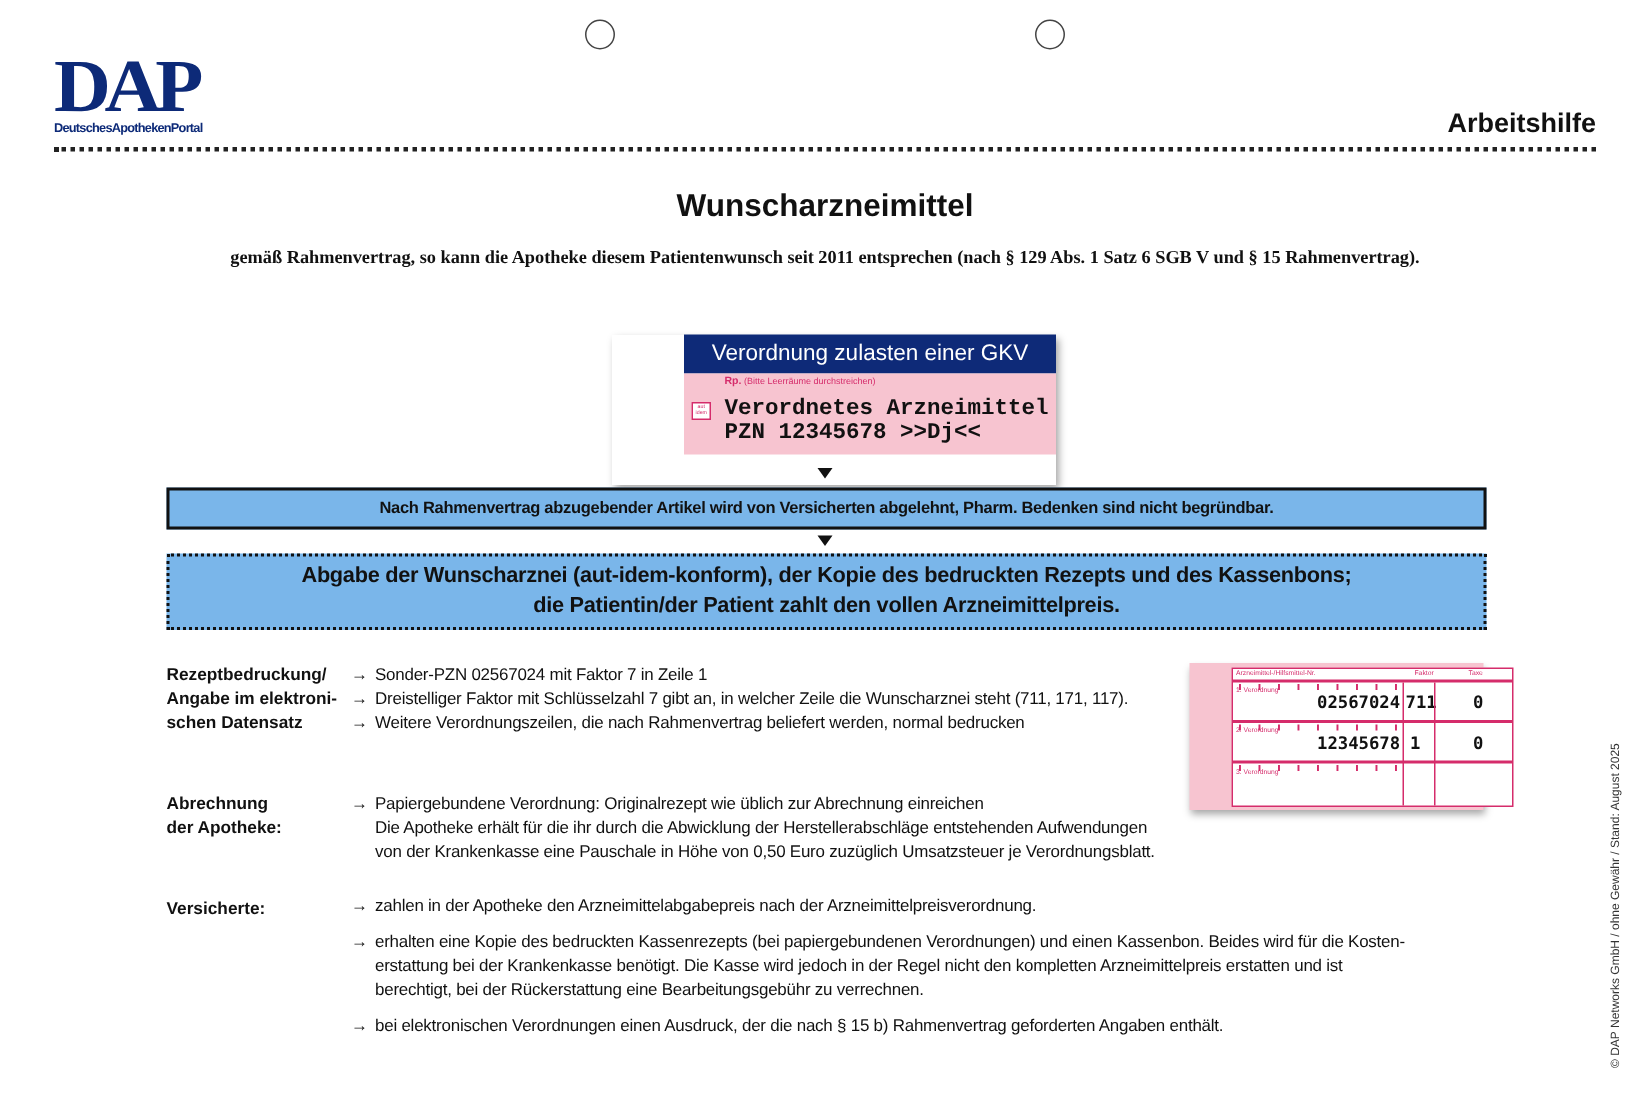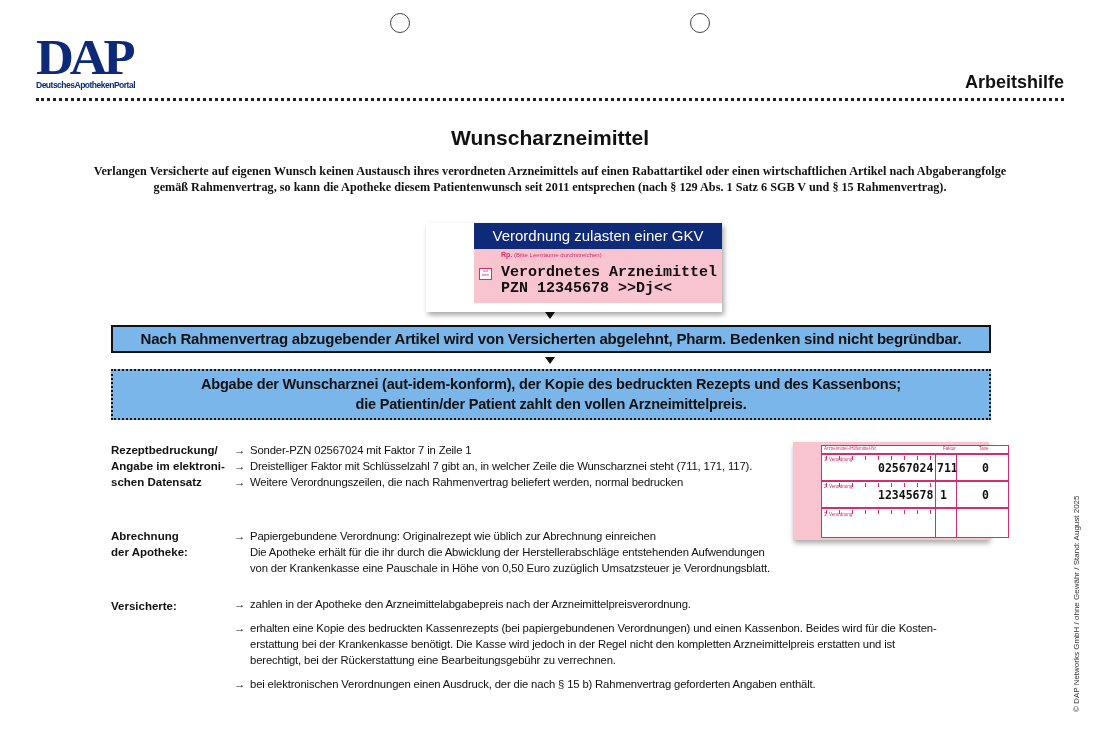--- a/index.html
+++ b/index.html
@@ -11,32 +11,32 @@
   .logo { left: 36px; top: 34px; width: 110px; }
   .logo-mark { font-family: "Liberation Serif", serif; font-weight: bold; font-size: 50px; line-height: 46px; color: #0d2a78; letter-spacing: -4px; transform: scaleX(1.05); transform-origin: left; }
   .logo-sub { font-family: "Liberation Sans", sans-serif; font-weight: bold; font-size: 8.5px; color: #0d2a78; letter-spacing: -0.5px; margin-top: 0px; }
 
   .doc-type { right: 36px; top: 72px; font-weight: bold; font-size: 18px; color: #111; }
   .header-rule { left: 36px; right: 36px; top: 98px; border-top: 3px dotted #222; height: 0; }
 
   .title { left: 0; right: 0; top: 126px; text-align: center; font-weight: bold; font-size: 21px; }
   .intro { left: 70px; right: 70px; top: 163px; text-align: center; font-family: "Liberation Serif", serif; font-weight: bold; font-size: 12.2px; line-height: 16px; }
 
-  .rx-card { left: 426px; top: 223px; width: 248px; height: 89px; box-shadow: 2px 3px 5px rgba(0,0,0,0.35); padding-left: 48px; }
+  .rx-card { left: 408px; top: 223px; width: 248px; height: 100px; box-shadow: 2px 3px 5px rgba(0,0,0,0.35); padding-left: 48px; }
   .rx-head { height: 26px; background: #0e2a78; color: #fff; font-size: 15px; text-align: center; line-height: 26px; }
   .rx-body { height: 54px; background: #f7c4d0; position: relative; }
   .rx-label { position: absolute; left: 27px; top: 2px; font-size: 6px; color: #d52c6b; }
   .rx-label b { font-size: 7px; }
   .autidem { position: absolute; left: 5px; top: 19px; width: 11px; height: 10px; border: 1px solid #d52c6b; background: #fff; font-size: 3.5px; line-height: 4px; color: #d52c6b; text-align: center; }
   .rx-line1 { position: absolute; left: 27px; top: 16px; font-family: "Liberation Mono", monospace; font-weight: bold; font-size: 15px; line-height: 16px; color: #111; }
   .rx-line2 { position: absolute; left: 27px; top: 32px; font-family: "Liberation Mono", monospace; font-weight: bold; font-size: 15px; line-height: 16px; color: #111; }
 
   .tri { width: 0; height: 0; border-left: 5px solid transparent; border-right: 5px solid transparent; border-top: 7px solid #111; }
 
-  .box1 { left: 111px; top: 325px; width: 876px; height: 24px; background: #7ab6ea; border: 2px solid #111; text-align: center; font-weight: bold; font-size: 15px; line-height: 24px; letter-spacing: -0.2px; }
+  .box1 { left: 111px; top: 325px; width: 876px; height: 24px; background: #7ab6ea; border: 2px solid #111; text-align: center; font-weight: bold; font-size: 11px; line-height: 24px; letter-spacing: -0.2px; }
   .box2 { left: 111px; top: 369px; width: 876px; height: 44px; background: #7ab6ea; border: 2px dotted #111; text-align: center; font-weight: bold; font-size: 14.5px; line-height: 20px; padding-top: 3px; box-sizing: content-box; letter-spacing: -0.2px; }
 
   .sec-label { font-weight: bold; font-size: 11.5px; line-height: 16px; }
   .sec-text { font-size: 11.3px; line-height: 16px; letter-spacing: -0.15px; }
   .arrow { display: inline-block; width: 16px; }
   .ind { padding-left: 16px; }
   .bullets div { white-space: nowrap; }
 
   .form { left: 793px; top: 442px; width: 196px; height: 98px; background: #f7c4d0; box-shadow: 1px 3px 5px rgba(0,0,0,0.35); }
   .form-inner { position: absolute; left: 4px; top: 3px; width: 186px; height: 91px; background: #fff; border: 1px solid #d52c6b; margin-left: 24px; }
@@ -57,21 +57,20 @@
 
 <div class="abs logo">
   <div class="logo-mark">DAP</div>
   <div class="logo-sub">DeutschesApothekenPortal</div>
 </div>
 <div class="abs doc-type">Arbeitshilfe</div>
 <div class="abs header-rule"></div>
 
 <div class="abs title">Wunscharzneimittel</div>
 <div class="abs intro">
-  <div>Verlangen Versicherte auf eigenen Wunsch keinen Austausch ihres verordneten Arzneimittels auf einen Rabattartikel oder einen wirtschaftlichen Artikel nach Abgaberangfolge</div>
   <div>gemäß Rahmenvertrag, so kann die Apotheke diesem Patientenwunsch seit 2011 entsprechen (nach § 129 Abs. 1 Satz 6 SGB V und § 15 Rahmenvertrag).</div>
 </div>
 
 <div class="abs rx-card">
   <div class="rx-head">Verordnung zulasten einer GKV</div>
   <div class="rx-body">
     <div class="rx-label"><b>Rp.</b> <span>(Bitte Leerräume durchstreichen)</span></div>
     <div class="autidem">aut idem</div>
     <div class="rx-line1">Verordnetes Arzneimittel</div>
     <div class="rx-line2">PZN 12345678 &gt;&gt;Dj&lt;&lt;</div>

